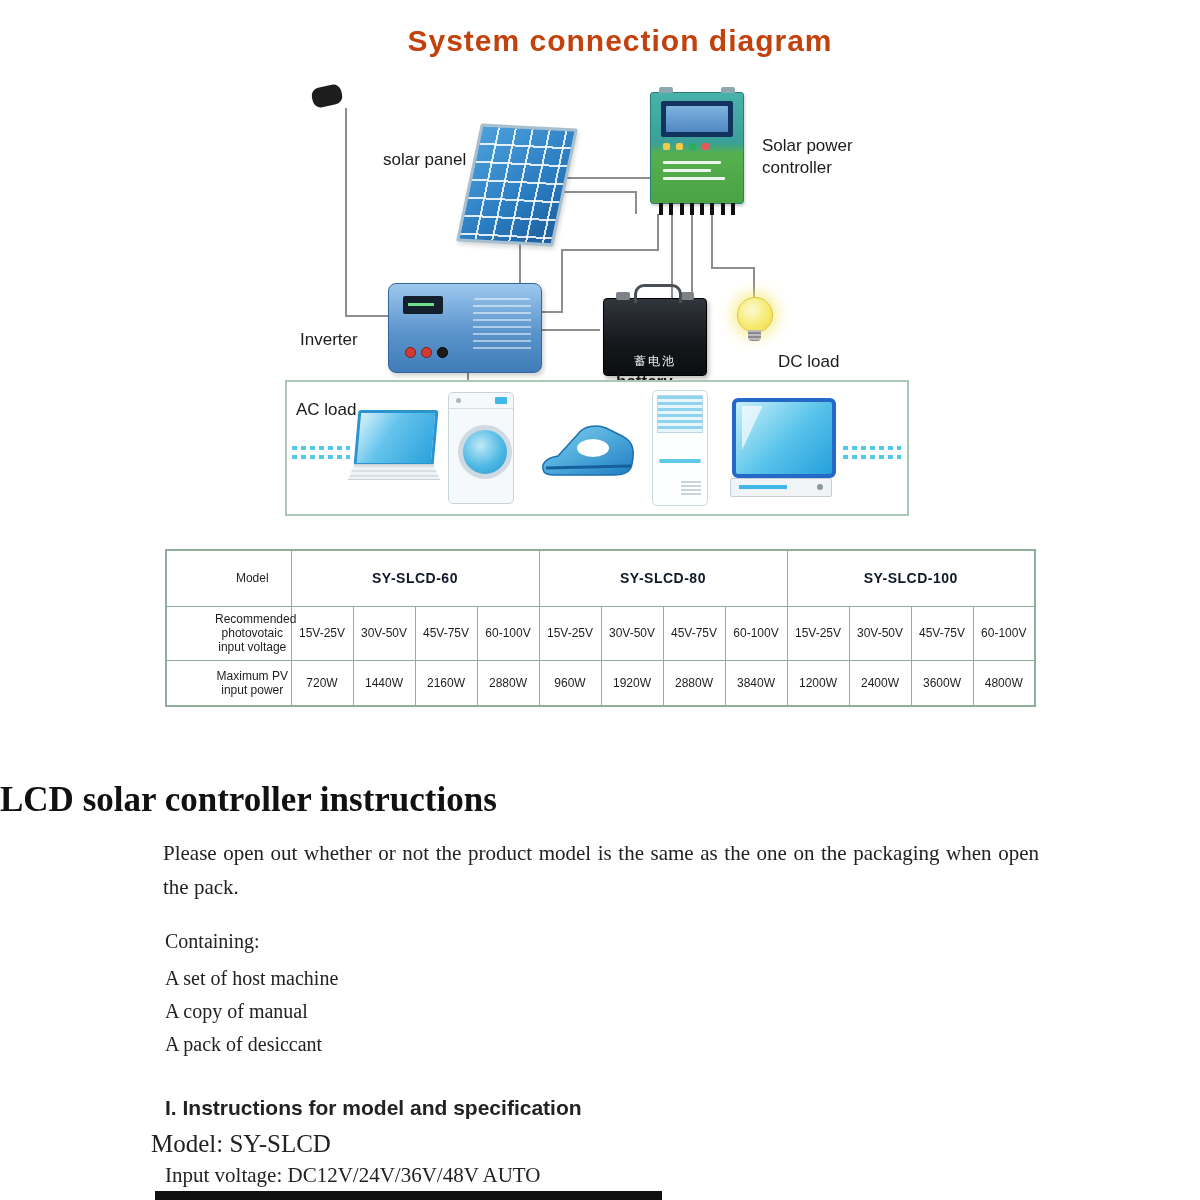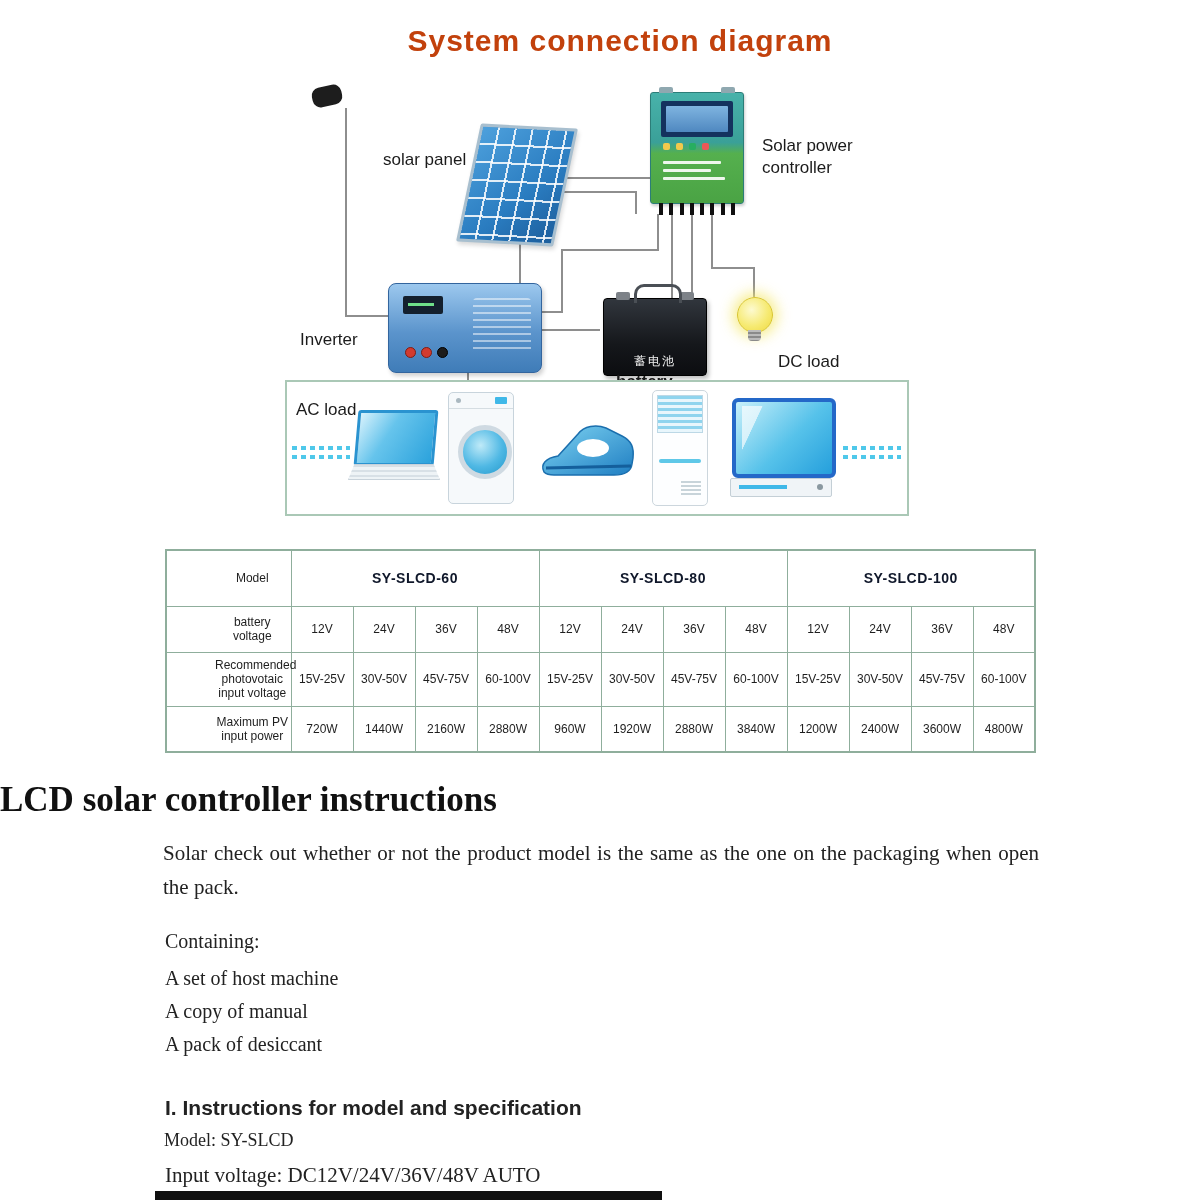--- a/index.html
+++ b/index.html
@@ -143,21 +143,21 @@
   
   .serif{font-family:"Liberation Serif",serif;}
   .main-heading{top:780px;left:0;width:100%;
     font-family:"Liberation Serif",serif;font-weight:bold;font-size:35px;color:#111;}
   .intro{left:163px;top:836px;width:876px;font-size:21px;line-height:34px;text-align:justify;}
   .containing{left:165px;top:930px;font-size:20px;}
   .item-1{left:165px;top:967px;font-size:20px;}
   .item-2{left:165px;top:1000px;font-size:20px;}
   .item-3{left:165px;top:1033px;font-size:20px;}
   .section-heading{left:165px;top:1096px;font-size:21px;font-weight:bold;font-family:"Liberation Sans",sans-serif;}
-  .model-line{left:164px;top:1130px;font-size:18px;}
+  .model-line{left:151px;top:1130px;font-size:25px;}
   .input-line{left:165px;top:1163px;font-size:21px;}
   .bottom-bar{left:155px;top:1191px;width:507px;height:9px;background:#101010;}
 </style>
 </head>
 <body>
 
 <div class="abs diagram-title">System connection diagram</div>
 
 <svg class="abs wires" width="1200" height="540">
   <polyline points="558,178 650,178"></polyline>
@@ -287,35 +287,20 @@
         <col>
         <col>
         <col>
     </colgroup>
     <tbody>
         <tr style="height:56px;">
       <td class="rowlabel">Model</td>
       <td colspan="4" class="model-name">SY-SLCD-60</td>
       <td colspan="4" class="model-name">SY-SLCD-80</td>
       <td colspan="4" class="model-name">SY-SLCD-100</td>
-    </tr>
-    <tr style="height:46px;">
-      <td class="rowlabel">battery voltage</td>
-      <td>12V</td>
-      <td>24V</td>
-      <td>36V</td>
-      <td>48V</td>
-      <td>12V</td>
-      <td>24V</td>
-      <td>36V</td>
-      <td>48V</td>
-      <td>12V</td>
-      <td>24V</td>
-      <td>36V</td>
-      <td>48V</td>
     </tr>
     <tr style="height:54px;">
       <td class="rowlabel">Recommended photovotaic input voltage</td>
       <td>15V-25V</td>
       <td>30V-50V</td>
       <td>45V-75V</td>
       <td>60-100V</td>
       <td>15V-25V</td>
       <td>30V-50V</td>
       <td>45V-75V</td>
@@ -338,21 +323,21 @@
       <td>1200W</td>
       <td>2400W</td>
       <td>3600W</td>
       <td>4800W</td>
     </tr>
   </tbody>
     </table>
 </div>
 
 <div class="abs main-heading">LCD solar controller instructions</div>
-<div class="abs serif intro">Solar check out whether or not the product model is the same as the one on the packaging when open the pack.</div>
+<div class="abs serif intro">Please open out whether or not the product model is the same as the one on the packaging when open the pack.</div>
 <div class="abs serif containing">Containing:</div>
 <div class="abs serif item-1">A set of host machine</div>
 <div class="abs serif item-2">A copy of manual</div>
 <div class="abs serif item-3">A pack of desiccant</div>
 <div class="abs section-heading">I. Instructions for model and specification</div>
 <div class="abs serif model-line">Model: SY-SLCD</div>
 <div class="abs serif input-line">Input voltage: DC12V/24V/36V/48V AUTO</div>
 <div class="abs bottom-bar"></div>
 
 </body></html>

